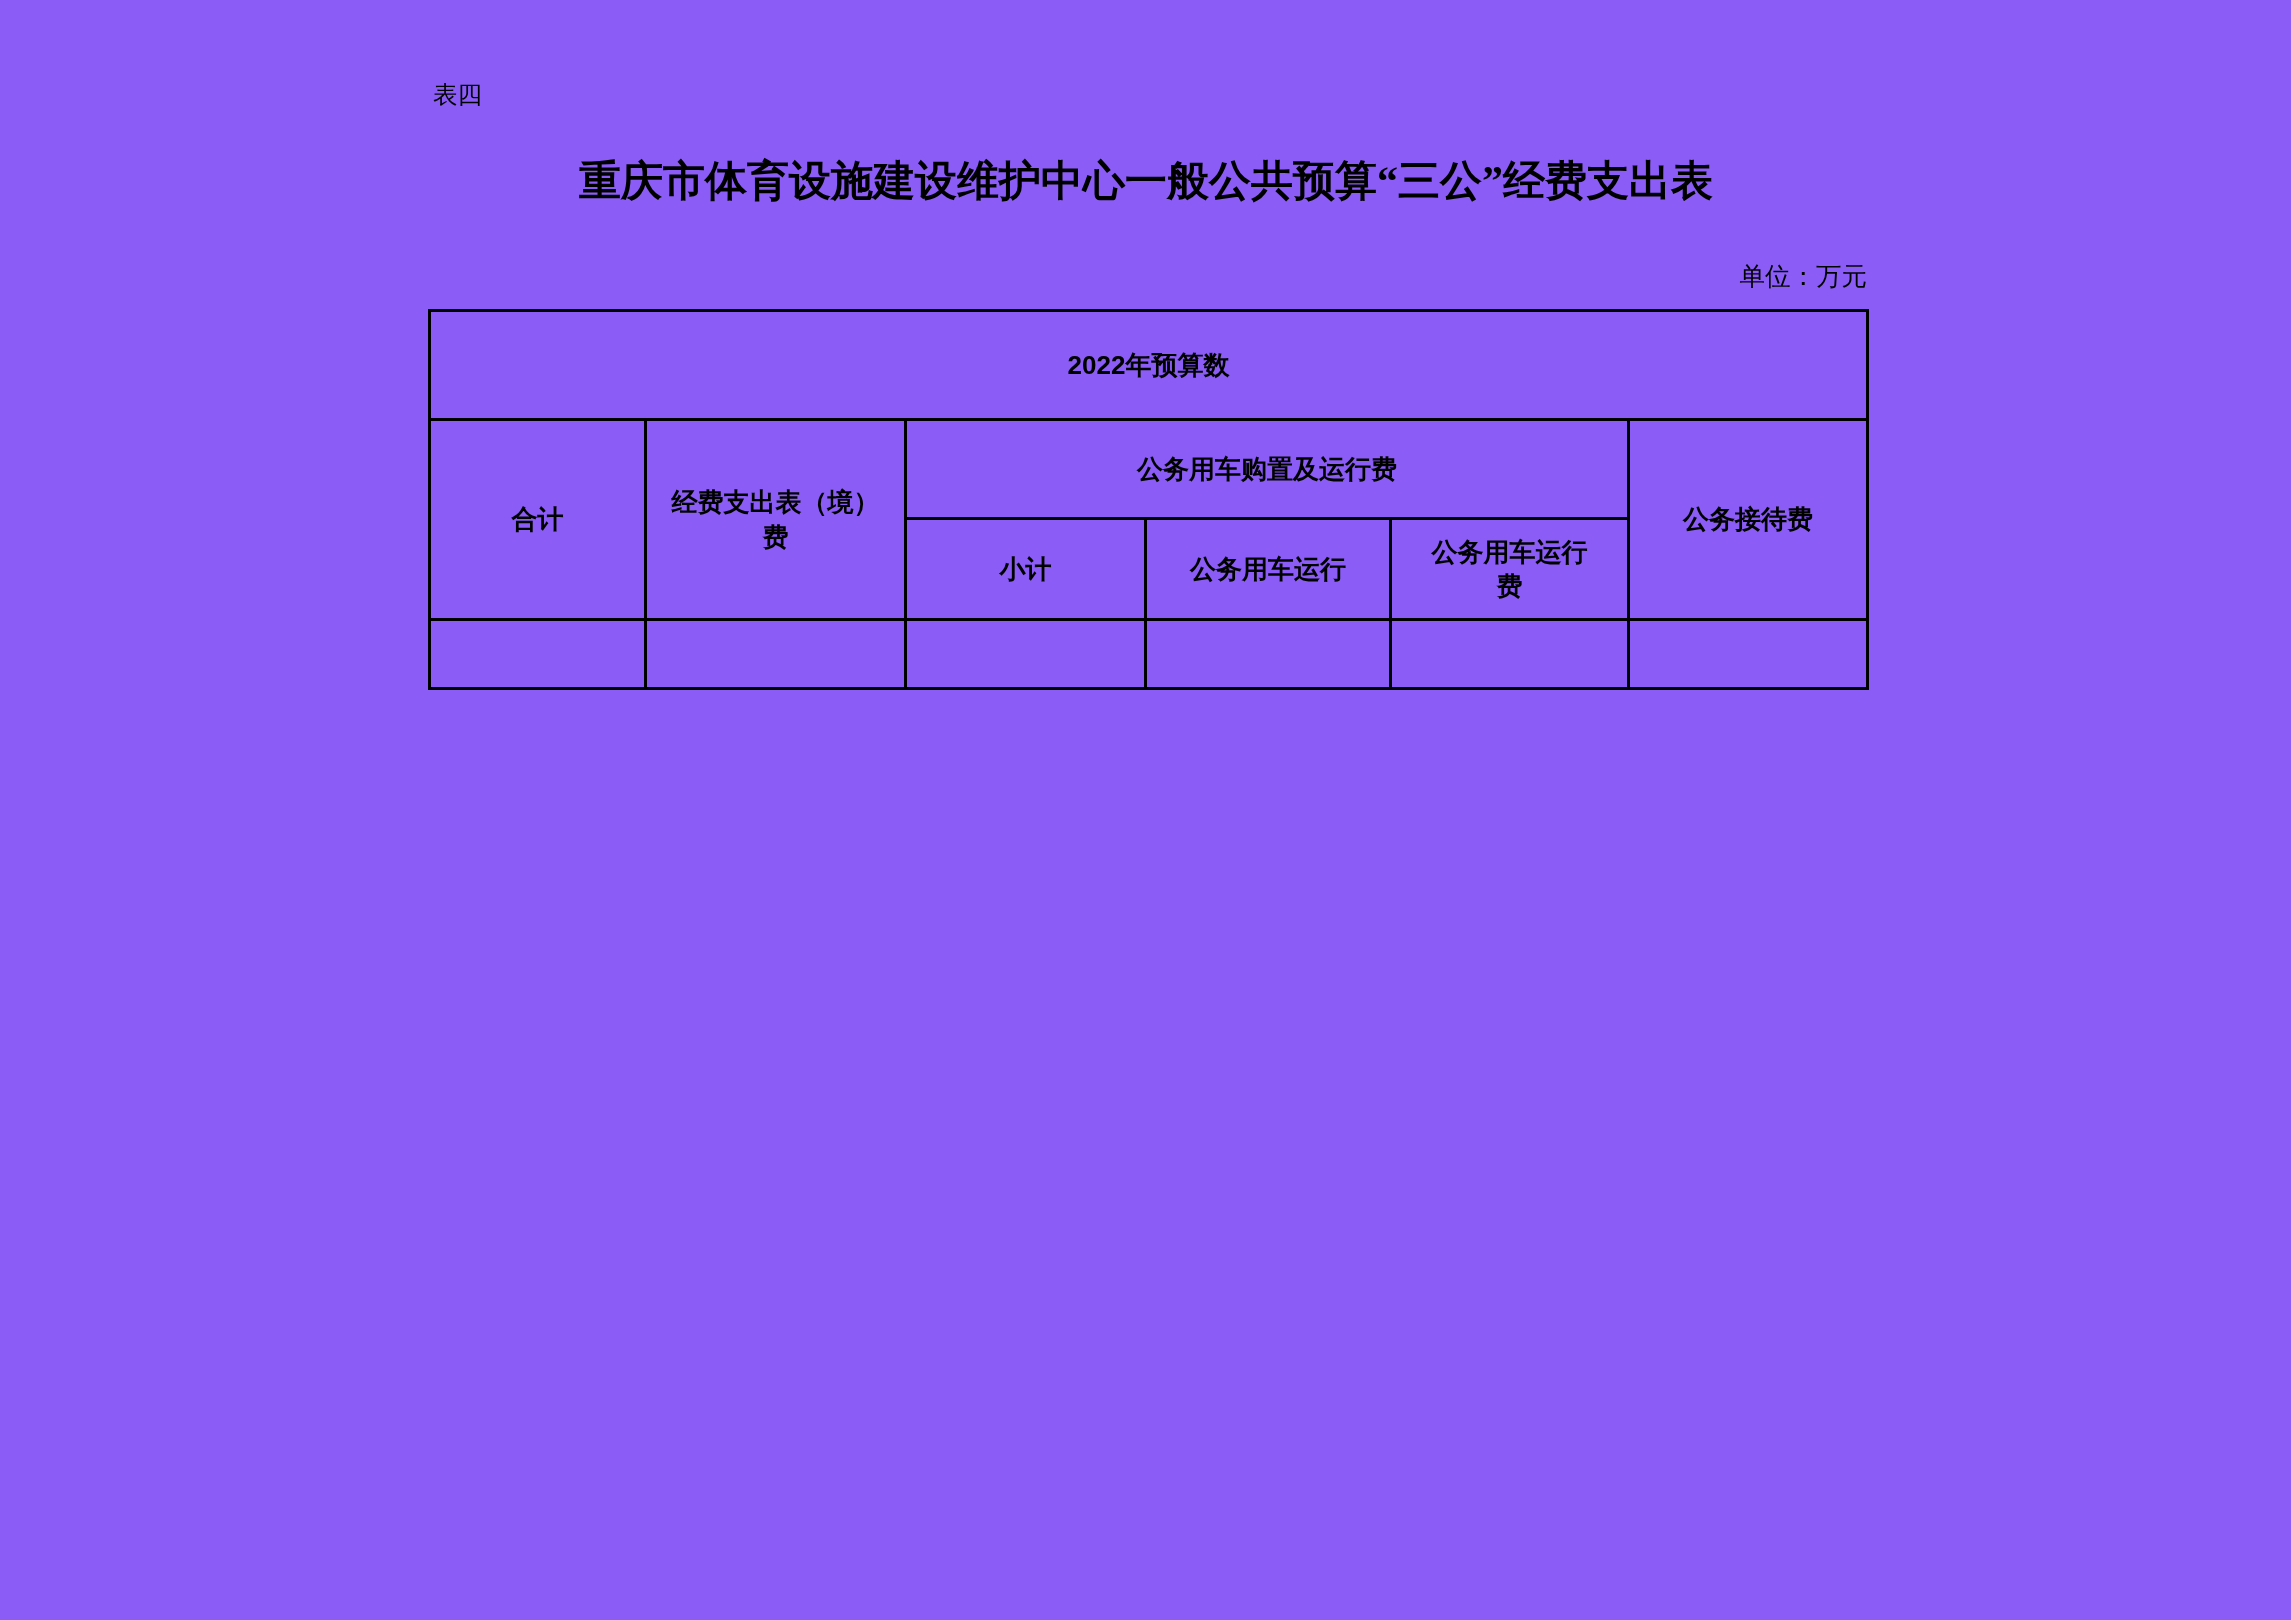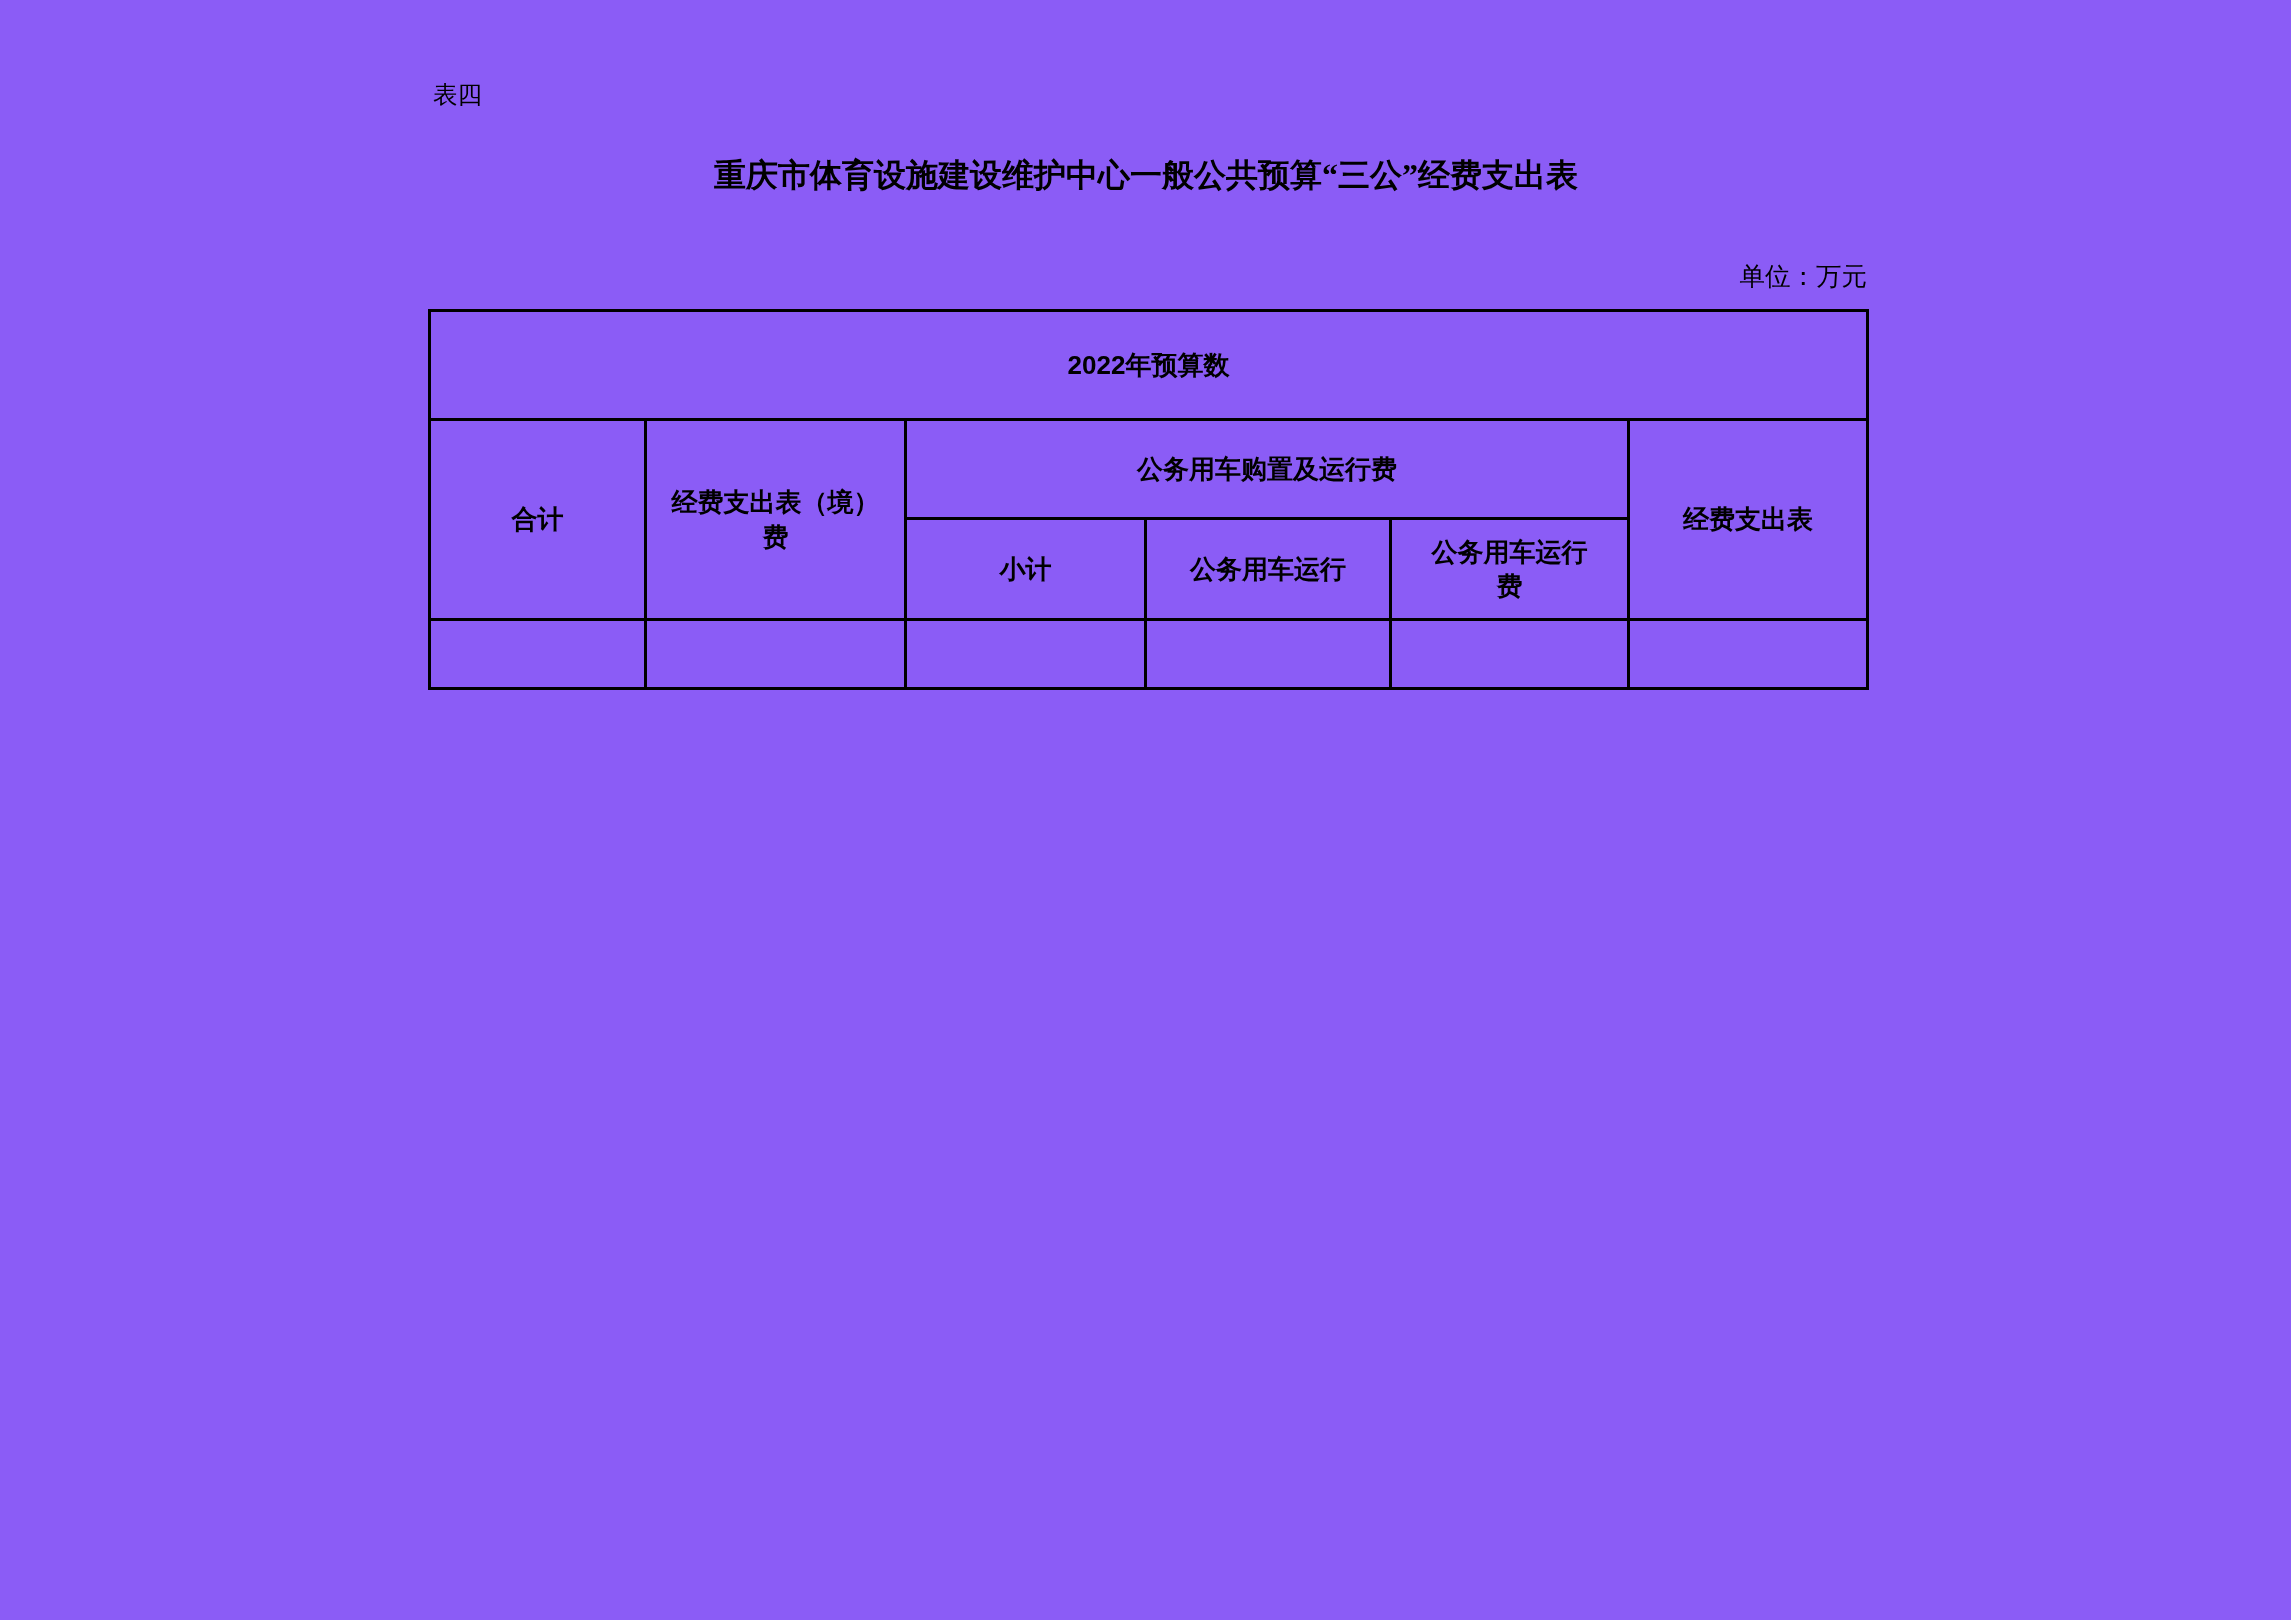--- a/index.html
+++ b/index.html
@@ -31,21 +31,21 @@
     color: #000000;
     white-space: nowrap;
   }
   .doc-title {
     position: absolute;
     left: 0;
     top: 155px;
     width: 2292px;
     margin: 0;
     text-align: center;
-    font-size: 32px;
+    font-size: 42px;
     font-weight: bold;
     line-height: 1.25;
     font-family: "Liberation Serif", serif;
     color: #000000;
     white-space: nowrap;
   }
   .unit-note {
     position: absolute;
     top: 260px;
     right: 425px;
@@ -107,21 +107,21 @@
     </colgroup>
     <tbody>
       <tr class="row-year">
         <td colspan="6" class="year-cell">2022年预算数</td>
       </tr>
       <tr class="row-head1">
         <td rowspan="2">合计</td>
         <td rowspan="2">经费支出表（境）
 费</td>
         <td colspan="3">公务用车购置及运行费</td>
-        <td rowspan="2">经费支出表</td>
+        <td rowspan="2">公务接待费</td>
       </tr>
       <tr class="row-head2">
         <td>小计</td>
         <td>公务用车运行</td>
         <td>公务用车运行
 费</td>
       </tr>
       <tr class="row-data">
         <td></td>
         <td></td>

